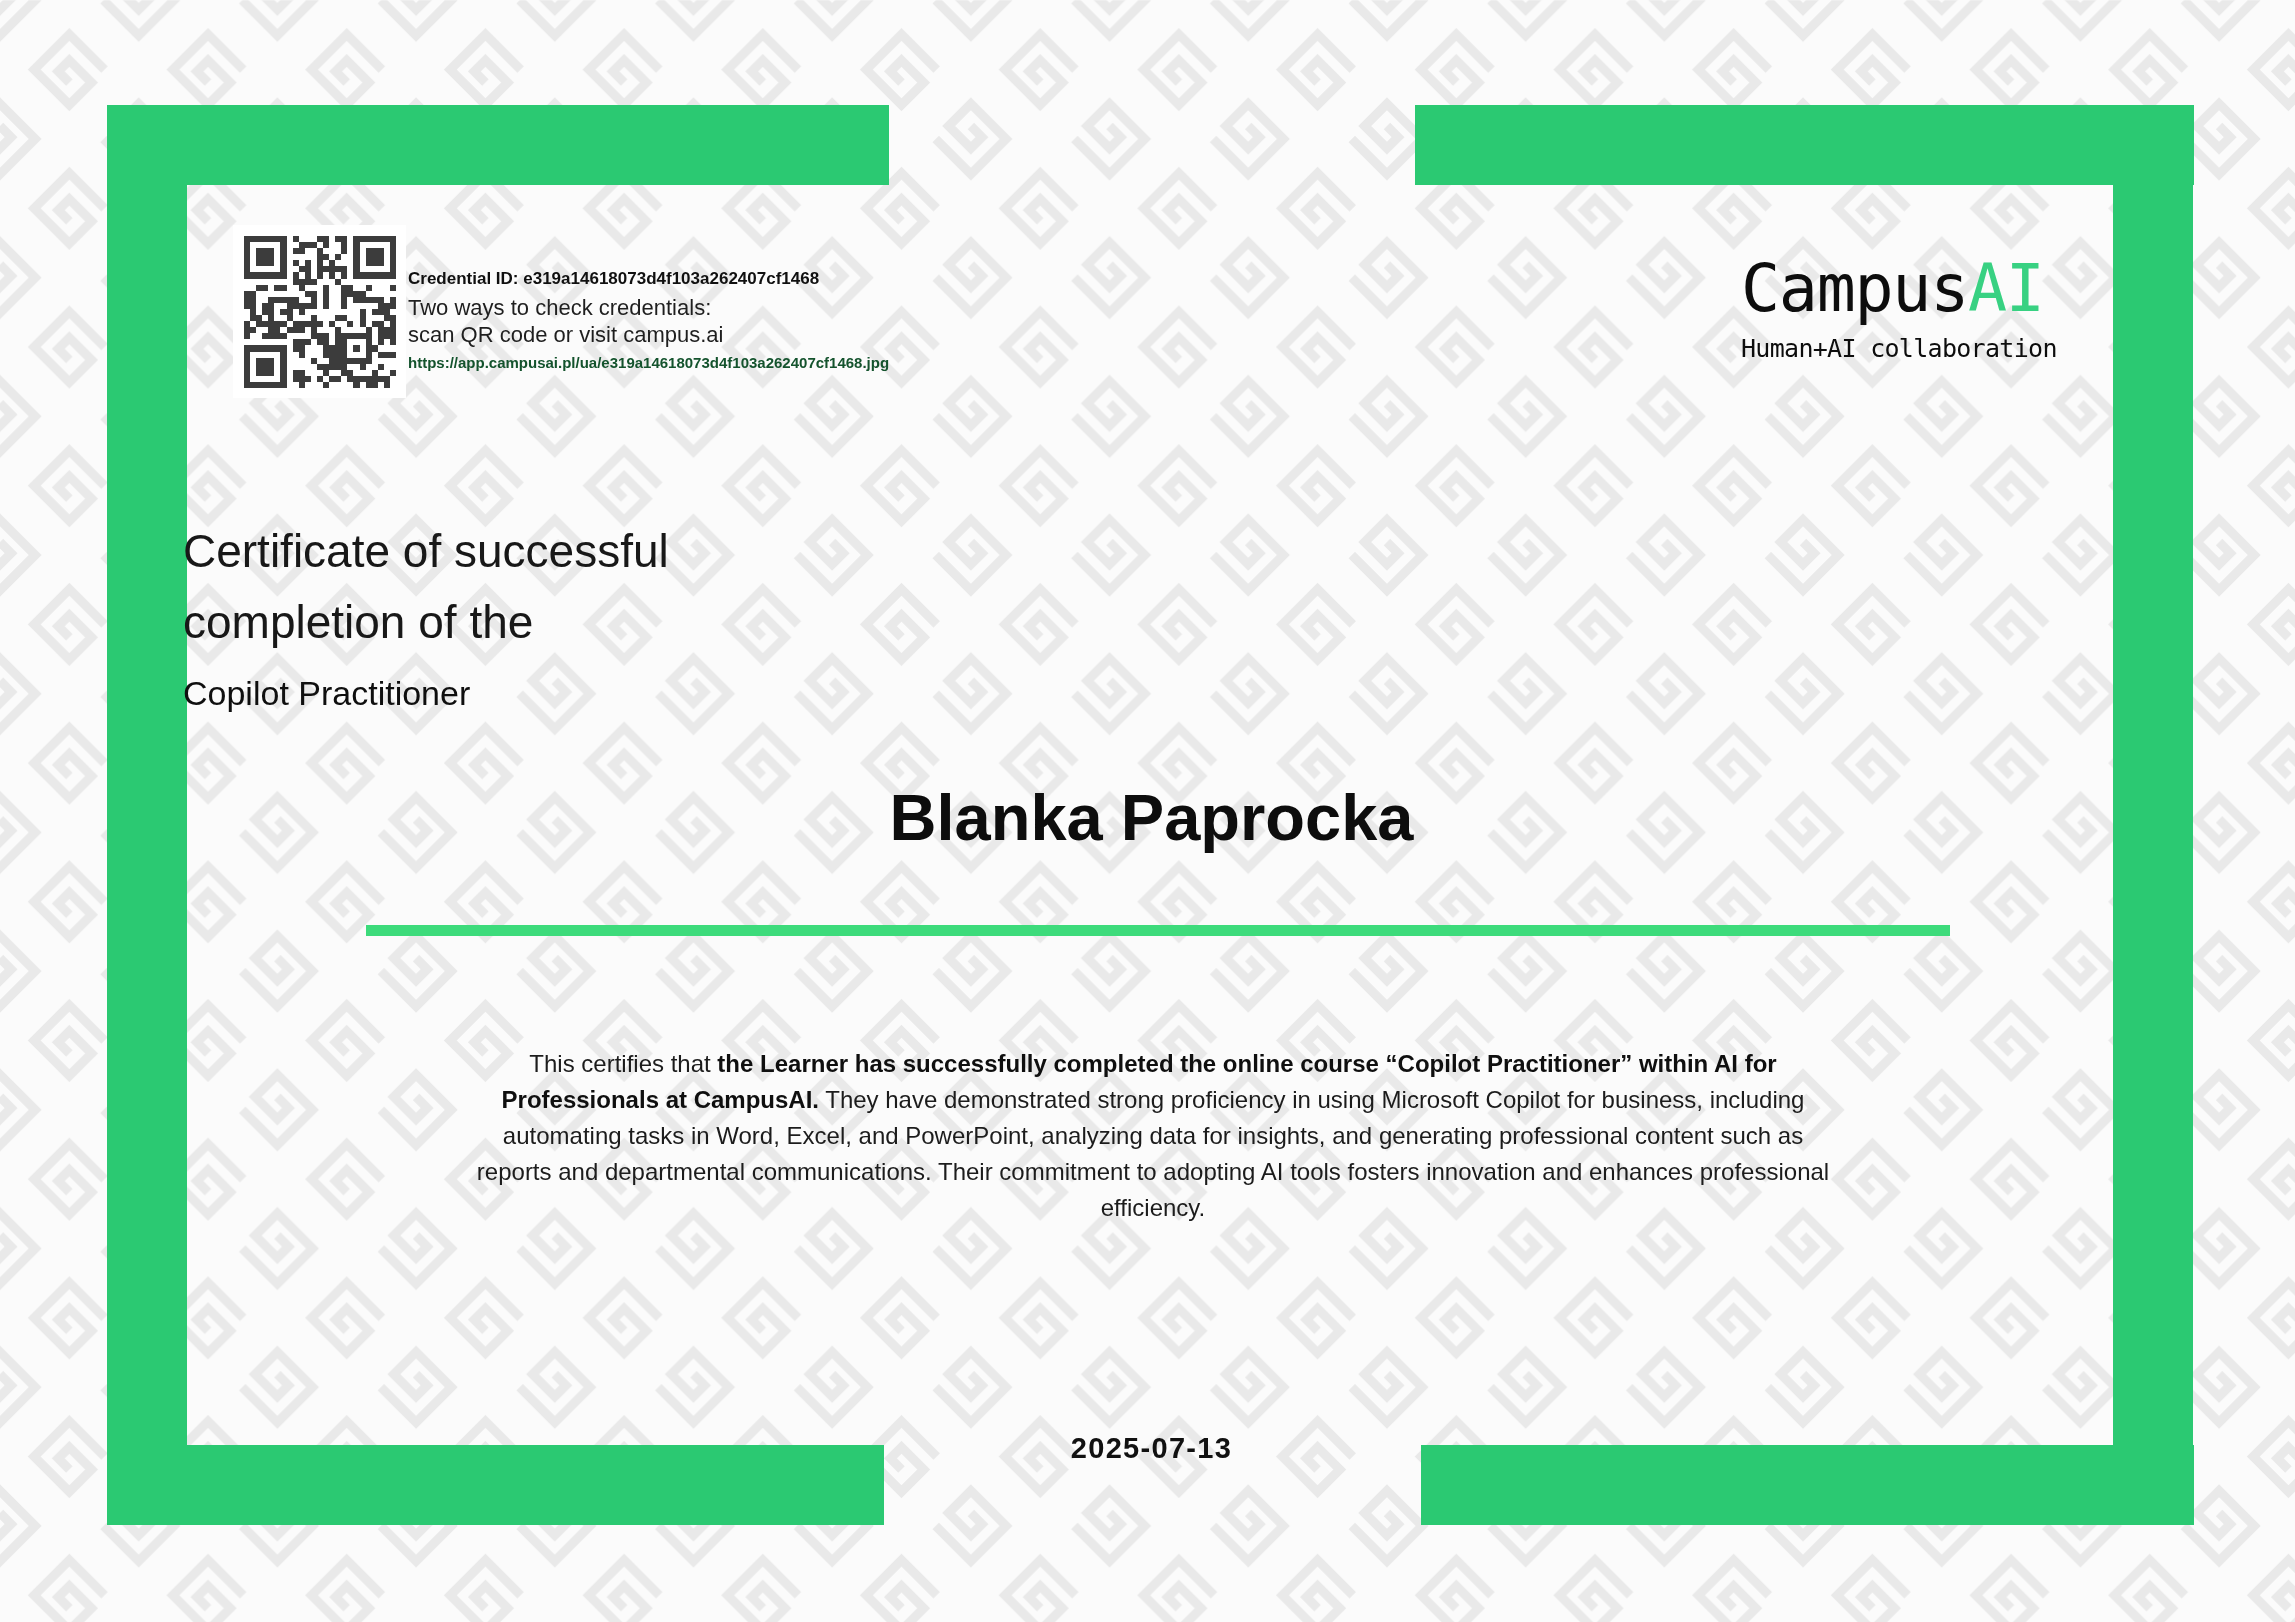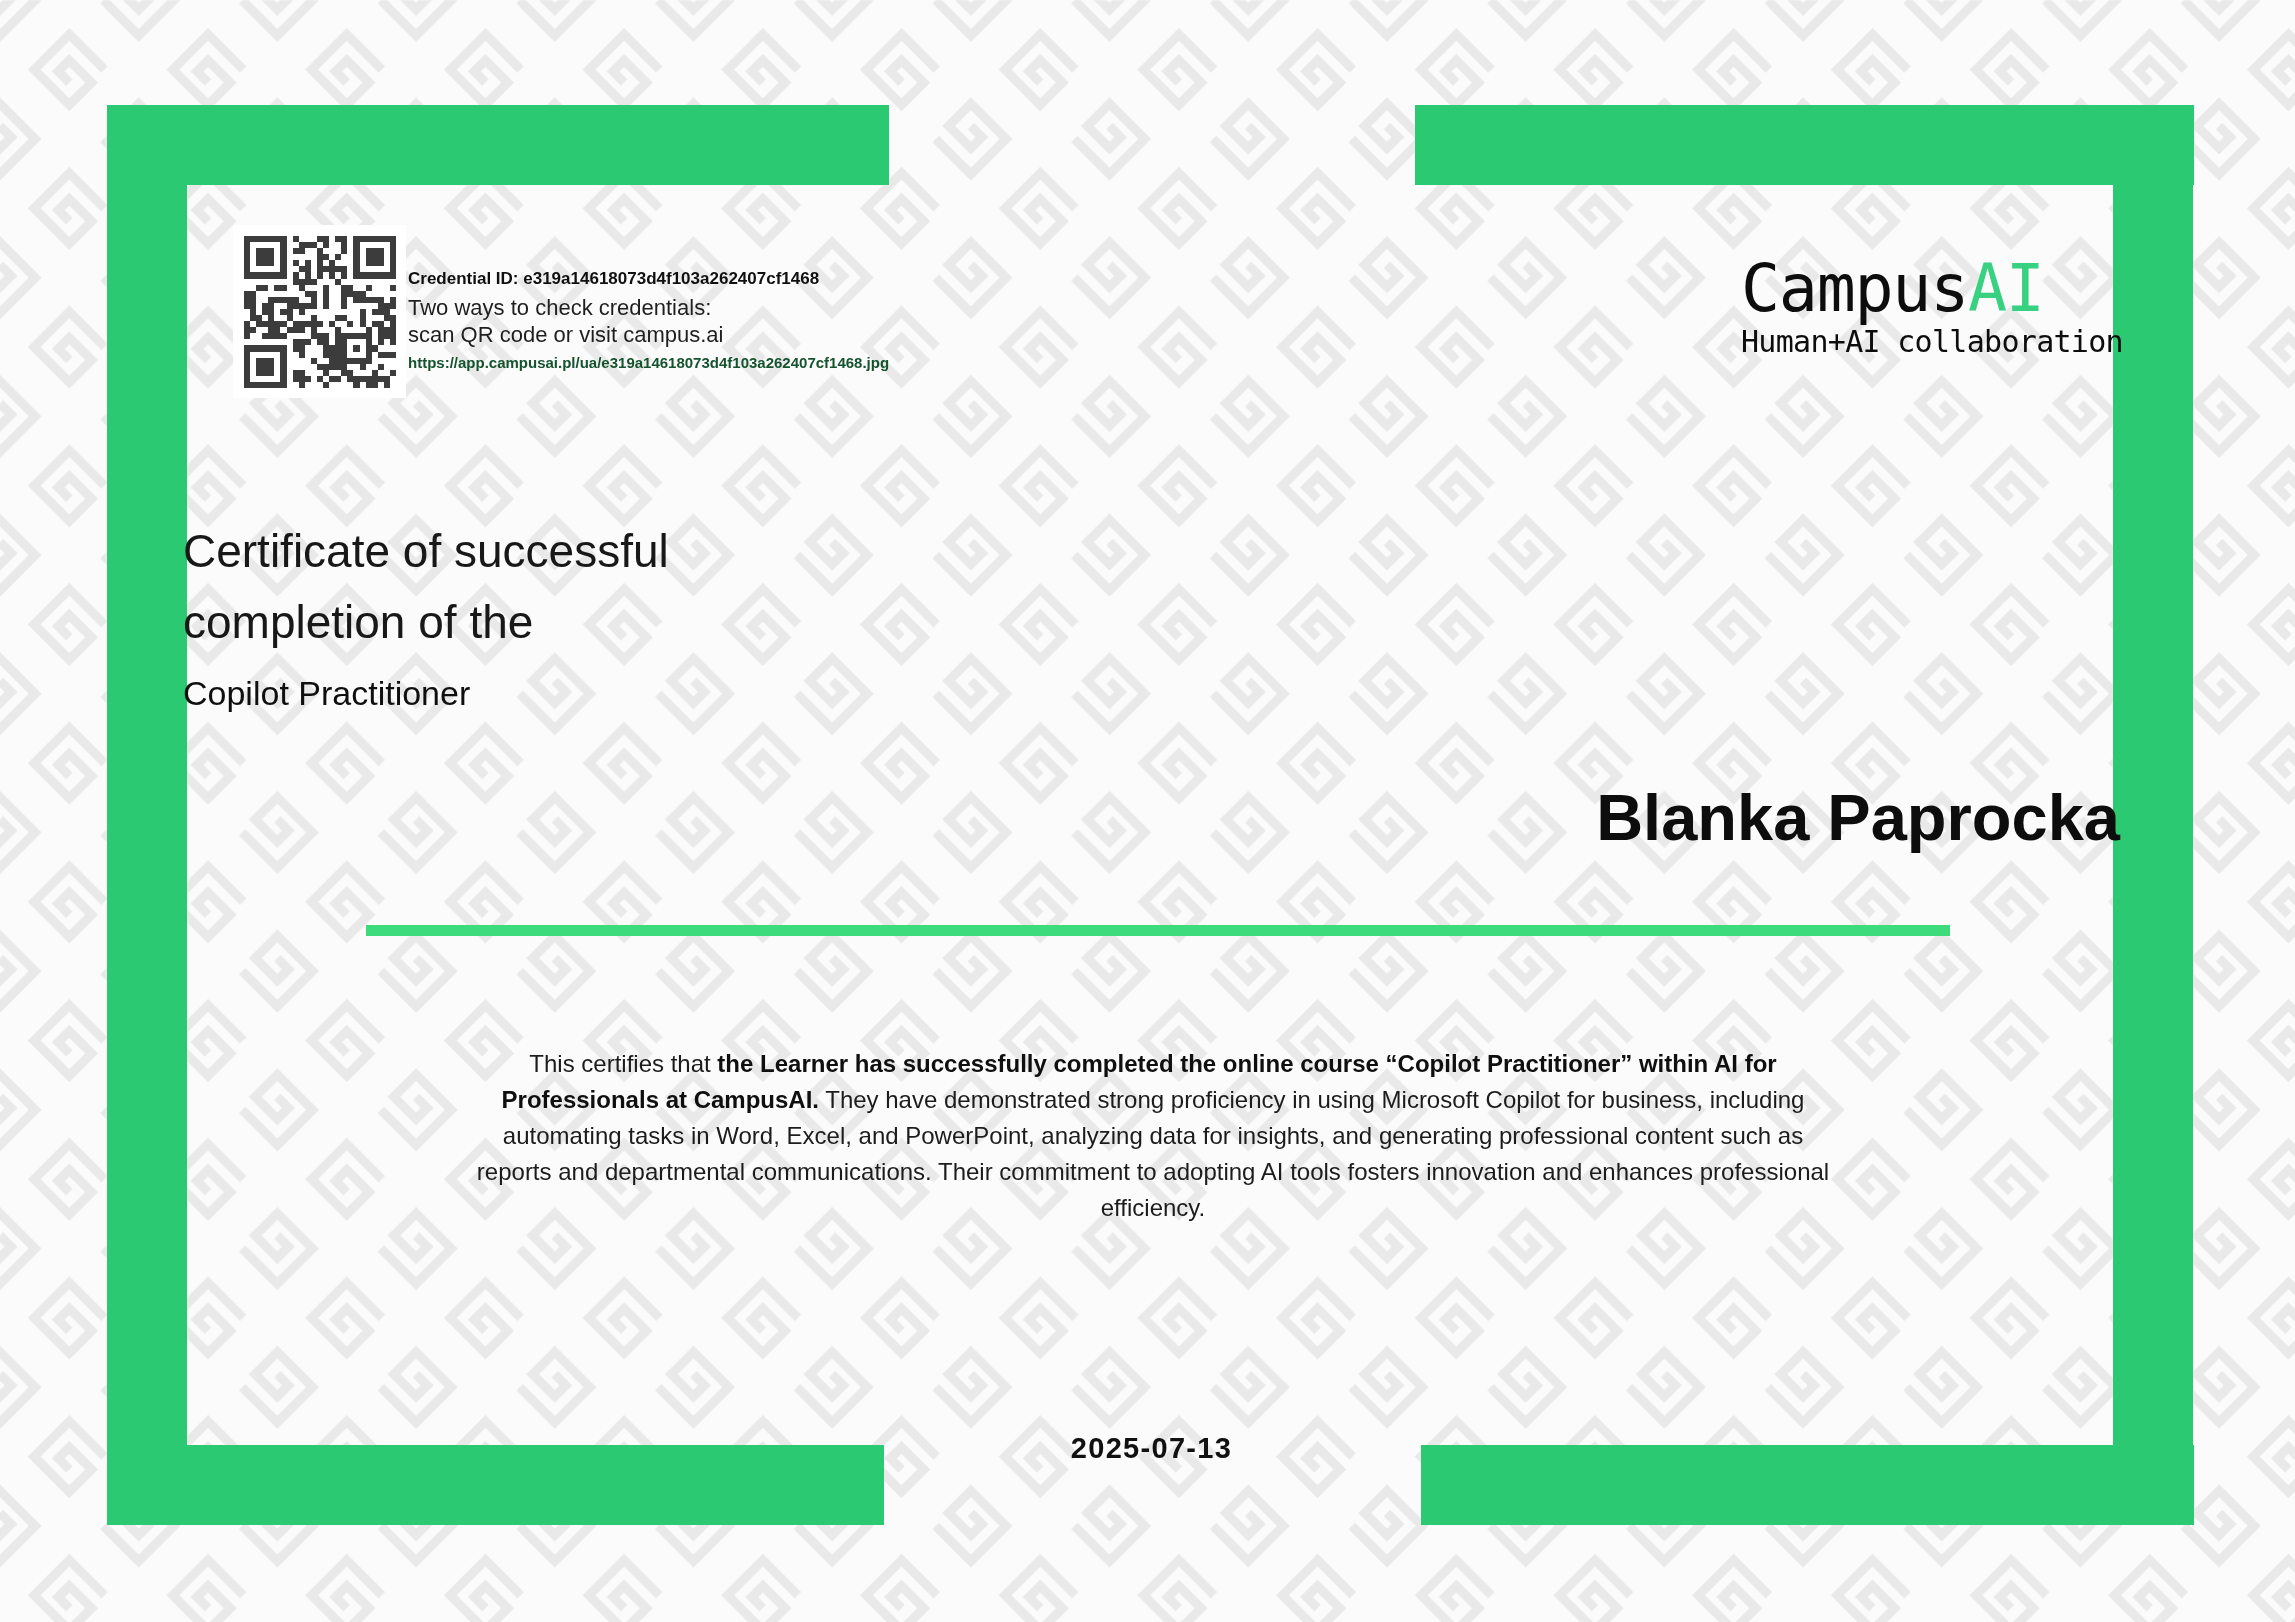--- a/index.html
+++ b/index.html
@@ -21,27 +21,27 @@
   #qr-svg{position:absolute;left:10.5px;top:10.5px;width:152px;height:152px;}
 
   #credential{position:absolute;left:408px;top:264px;color:#1a1a1a;}
   .cred-id{font-size:17px;font-weight:bold;line-height:30px;color:#101010;}
   .cred-line{font-size:22px;line-height:27px;color:#1f1f1f;}
   .cred-url{font-size:15px;font-weight:bold;line-height:25px;margin-top:2px;color:#14532d;}
 
   #brand{position:absolute;left:1741px;top:255px;font-family:"DejaVu Sans Mono",monospace;font-weight:normal;color:#0d0d0d;}
   #brand-name{font-size:65px;line-height:67px;letter-spacing:-1.3px;}
   #brand-name .accent{color:#38d182;}
-  #brand-tagline{font-size:30px;line-height:29px;margin-top:5px;letter-spacing:-0.7px;}
+  #brand-tagline{font-size:25px;line-height:29px;margin-top:12px;letter-spacing:-0.7px;}
 
   #title-block{position:absolute;left:183px;top:516px;width:1937px;text-align:left;
     font-size:46px;line-height:71px;color:#181818;font-weight:400;}
   #title-line3{font-size:34px;font-weight:normal;color:#0f0f0f;}
 
-  #recipient-name{position:absolute;left:183px;top:784px;width:1937px;text-align:right;
+  #recipient-name{position:absolute;left:183px;top:784px;width:1937px;text-align:center;
     font-size:65px;line-height:68px;font-weight:bold;color:#0d0d0d;}
 
   #divider{position:absolute;left:366px;top:925px;width:1584px;height:10.5px;background:#3ddb7b;}
 
   #body-text{position:absolute;left:469px;top:1022px;width:1368px;text-align:center;
     font-size:24px;line-height:36px;color:#1c1c1c;}
   #body-text .b{font-weight:bold;color:#0f0f0f;}
 
   #issue-date{position:absolute;left:183px;top:1432px;width:1937px;text-align:center;
     font-size:29px;font-weight:bold;letter-spacing:1.3px;color:#111111;}

